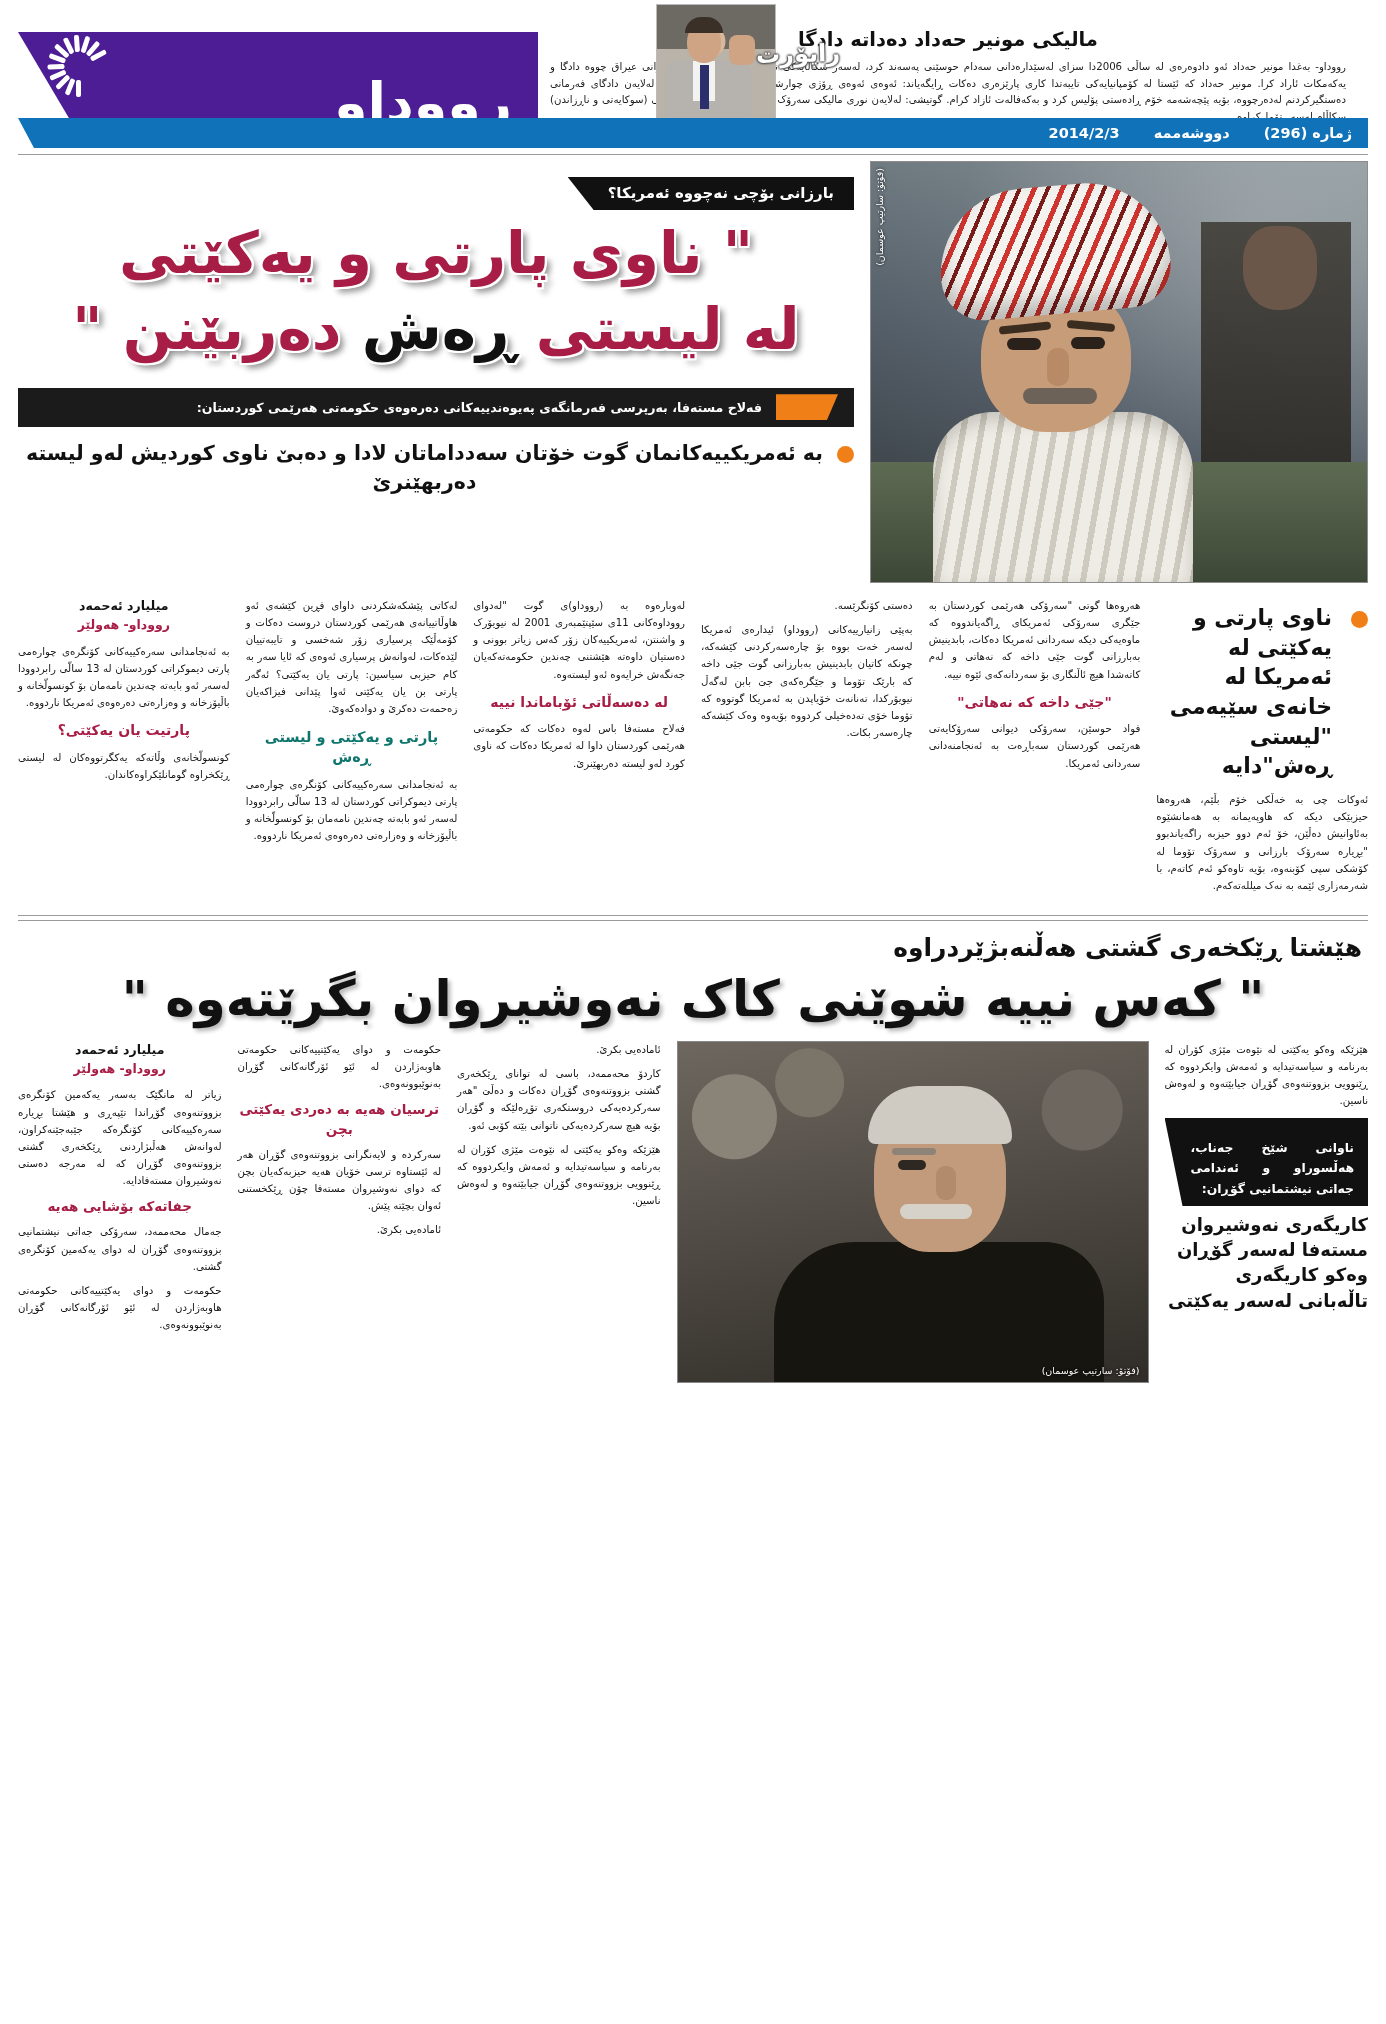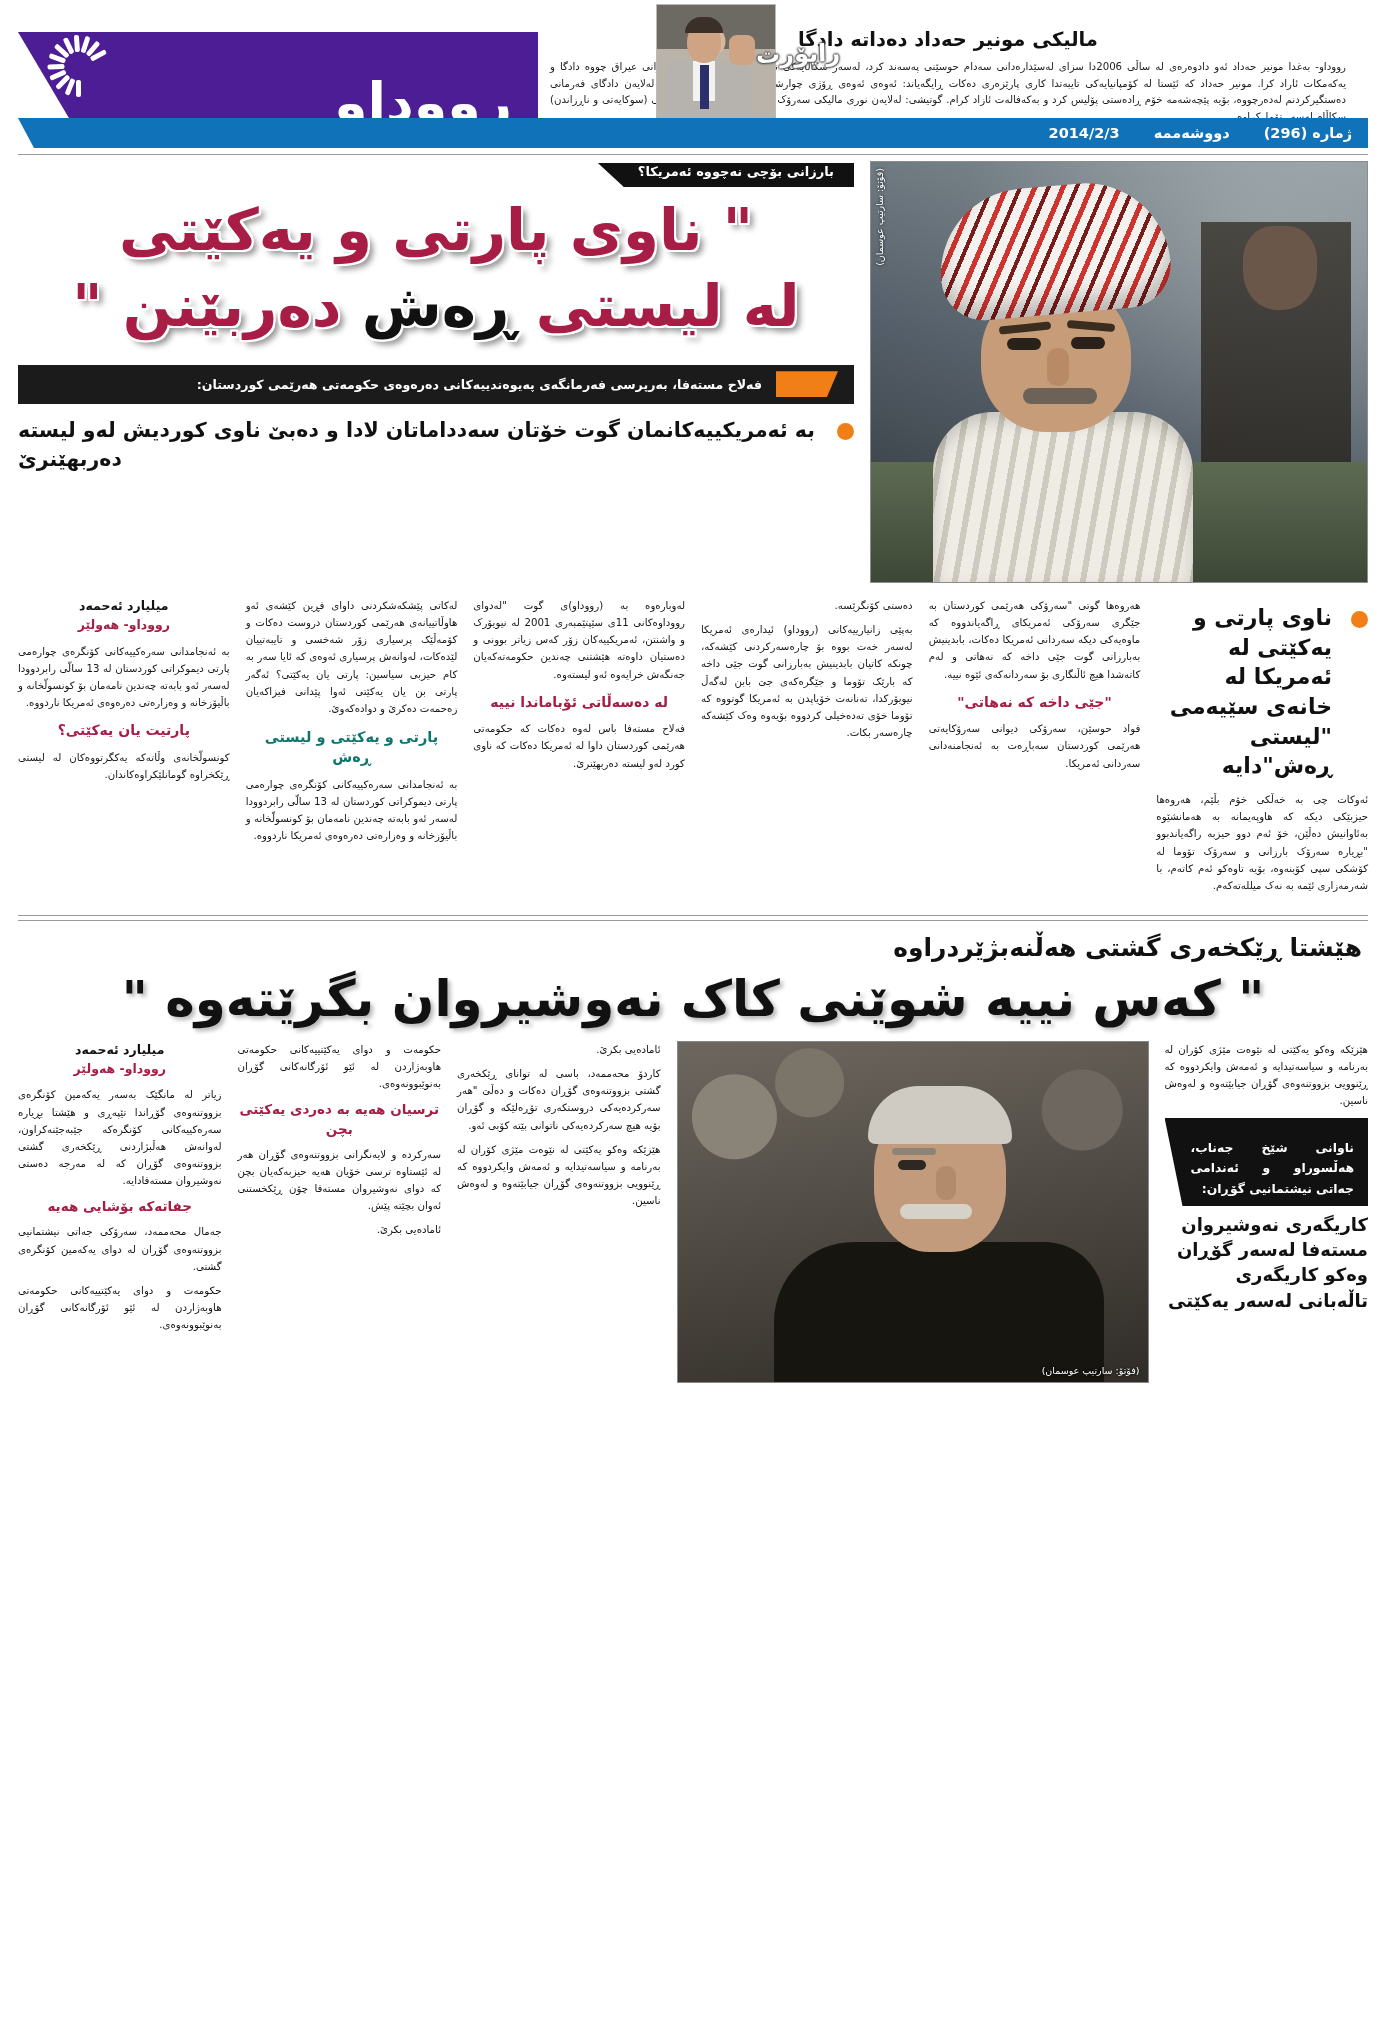--- a/index.html
+++ b/index.html
@@ -92,22 +92,22 @@
   .lp-uniform{position:absolute;left:0;top:300px;width:496px;height:120px;background:linear-gradient(#5e6b53,#3d4736);}
   .lp-sideman{position:absolute;left:330px;top:60px;width:150px;height:360px;background:linear-gradient(#43403a,#23211e);opacity:.92;}
   .lp-sideman-head{position:absolute;left:372px;top:64px;width:74px;height:84px;border-radius:40% 40% 46% 46%;background:#6b574a;}
   .photo-credit{
     position:absolute;left:3px;top:6px;writing-mode:vertical-rl;transform:rotate(180deg);
     color:#fff;font-size:9.5px;letter-spacing:.2px;text-shadow:0 0 3px #000;
   }
 
   .lead-right{flex:1;padding:0 16px 0 0;position:relative;}
   .black-tag{
-    background:#111;color:#fff;font-size:13px;font-weight:bold;
-    padding:1px 20px 8px 40px;display:inline-block;margin:0 0 0 0;
+    background:#111;color:#fff;font-size:15px;font-weight:bold;
+    padding:7px 20px 8px 40px;display:inline-block;margin:16px 0 0 0;
     clip-path:polygon(0 0,100% 0,100% 100%,26px 100%);
     box-shadow:2px 3px 4px rgba(0,0,0,.3);
   }
   .tag-row{text-align:right;}
   .mega{
     text-align:center;font-weight:bold;line-height:1.14;margin:10px 0 0 0;
     font-size:58px;
     color:#a81d45;
     text-shadow:
       2px 0 0 #fff,-2px 0 0 #fff,0 2px 0 #fff,0 -2px 0 #fff,
@@ -118,21 +118,21 @@
   .kicker-bar{
     margin-top:26px;background:#1b1b1b;color:#fff;display:flex;align-items:center;
     padding:6px 16px 7px 0;font-size:12.6px;font-weight:bold;
   }
   .kicker-bar .orange-wedge{
     width:62px;height:26px;background:#f07f17;margin-left:14px;flex:none;
     clip-path:polygon(0 0,100% 0,82% 100%,0 100%);
   }
   .kicker-quote{
     display:flex;gap:6px;align-items:flex-start;margin-top:12px;font-size:20.5px;
-    font-weight:bold;line-height:1.38;color:#111;text-align:left;
+    font-weight:bold;line-height:1.38;color:#111;text-align:center;
   }
   .dot{width:17px;height:17px;border-radius:50%;background:#f07f17;flex:none;margin-top:7px;}
 
   
   .cols{display:flex;gap:16px;margin-top:14px;}
   .col{flex:1;font-size:10.2px;line-height:1.68;text-align:justify;color:#161616;}
   .col p{margin:0 0 7px 0;}
   .subhead-red{
     color:#a81d45;font-size:14px;font-weight:bold;text-align:center;margin:10px 0 8px 0;line-height:1.4;
   }

